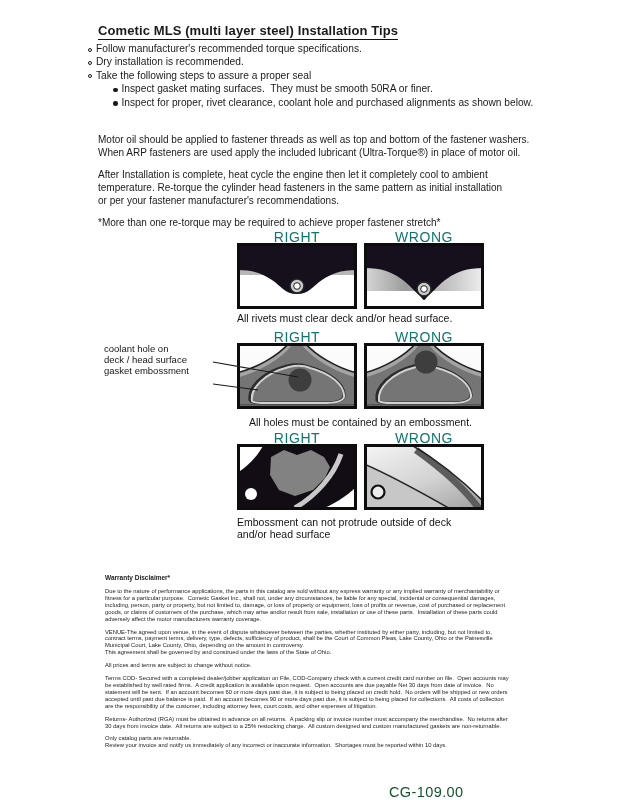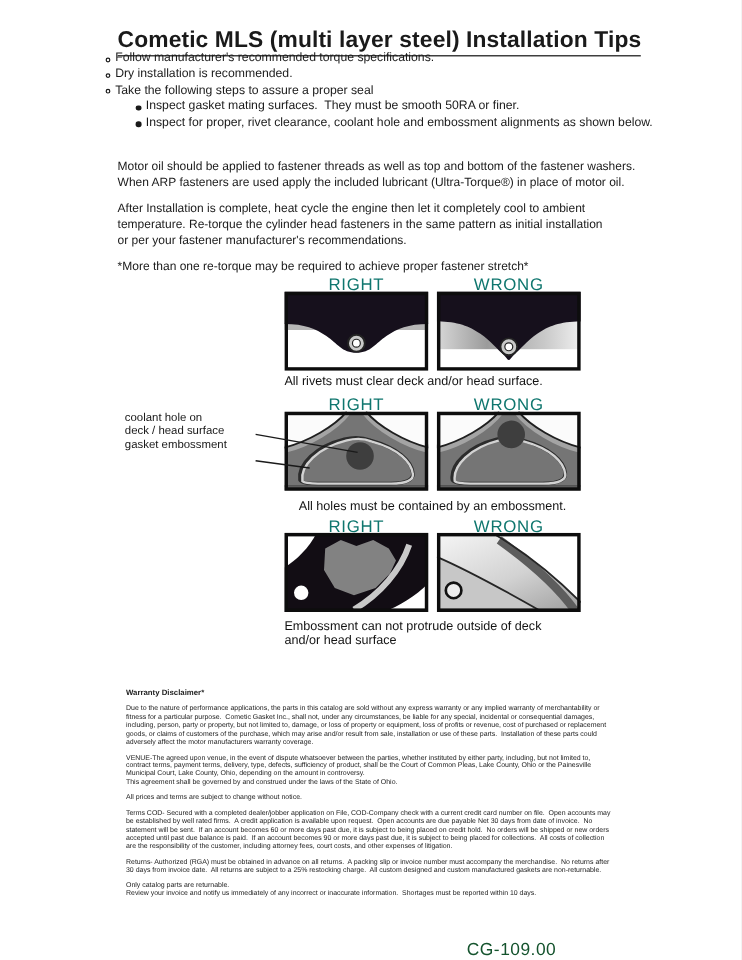--- a/index.html
+++ b/index.html
@@ -4,21 +4,21 @@
 <style>
   * { margin:0; padding:0; box-sizing:border-box; }
   html,body { background:#e8e8e8; }
   .page {
     position:relative; width:618px; height:800px; background:#ffffff;
     font-family:"Liberation Sans", sans-serif; color:#1a1a1a; overflow:hidden;
     margin:0 auto;
   }
   .title {
     position:absolute; left:98px; top:23px;
-    font-size:19px; font-weight:bold; letter-spacing:0.1px;
+    font-size:13px; font-weight:bold; letter-spacing:0.1px;
     border-bottom:1.6px solid #111; padding-bottom:1px; display:inline-block;
   }
   .tips { position:absolute; left:88px; top:43px; font-size:10.2px; }
   .tip-row { display:flex; align-items:flex-start; height:13.4px; }
   .tip-row.sub { padding-left:25px; }
   .b-circle {
     width:4px; height:4px; border:1px solid #1a1a1a; border-radius:50%;
     display:inline-block; margin-right:4px; flex:0 0 auto; align-self:center;
   }
   .b-dot {
@@ -74,21 +74,21 @@
     <div class="tip-row">
       <span class="b-circle"></span>
       <span class="tip-text">Take the following steps to assure a proper seal</span>
     </div>
     <div class="tip-row sub">
       <span class="b-dot"></span>
       <span class="tip-text">Inspect gasket mating surfaces.  They must be smooth 50RA or finer.</span>
     </div>
     <div class="tip-row sub">
       <span class="b-dot"></span>
-      <span class="tip-text">Inspect for proper, rivet clearance, coolant hole and embossment alignments as shown below.</span>
+      <span class="tip-text">Inspect for proper, rivet clearance, coolant hole and purchased alignments as shown below.</span>
     </div>
   </div>
 
   <div class="para p2">After Installation is complete, heat cycle the engine then let it completely cool to ambient
 temperature. Re-torque the cylinder head fasteners in the same pattern as initial installation
 or per your fastener manufacturer's recommendations.</div>
   <div class="para p1">Motor oil should be applied to fastener threads as well as top and bottom of the fastener washers.
 When ARP fasteners are used apply the included lubricant (Ultra-Torque®) in place of motor oil.</div>
   <div class="para p3">*More than one re-torque may be required to achieve proper fastener stretch*</div>
 

